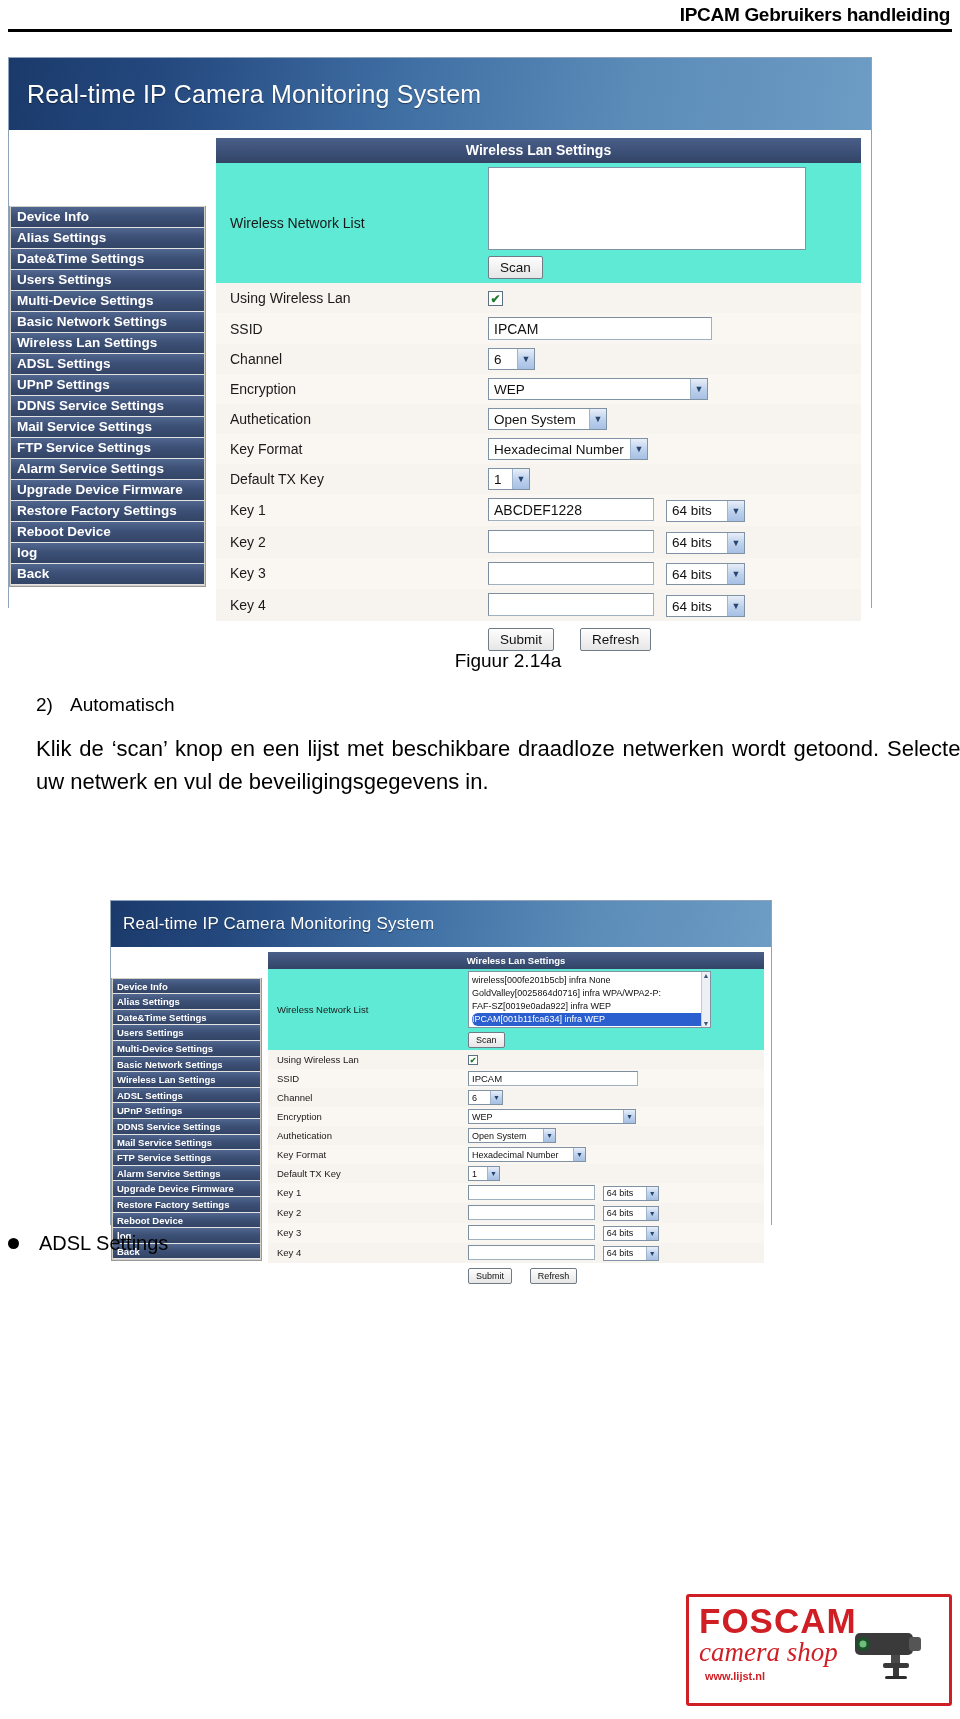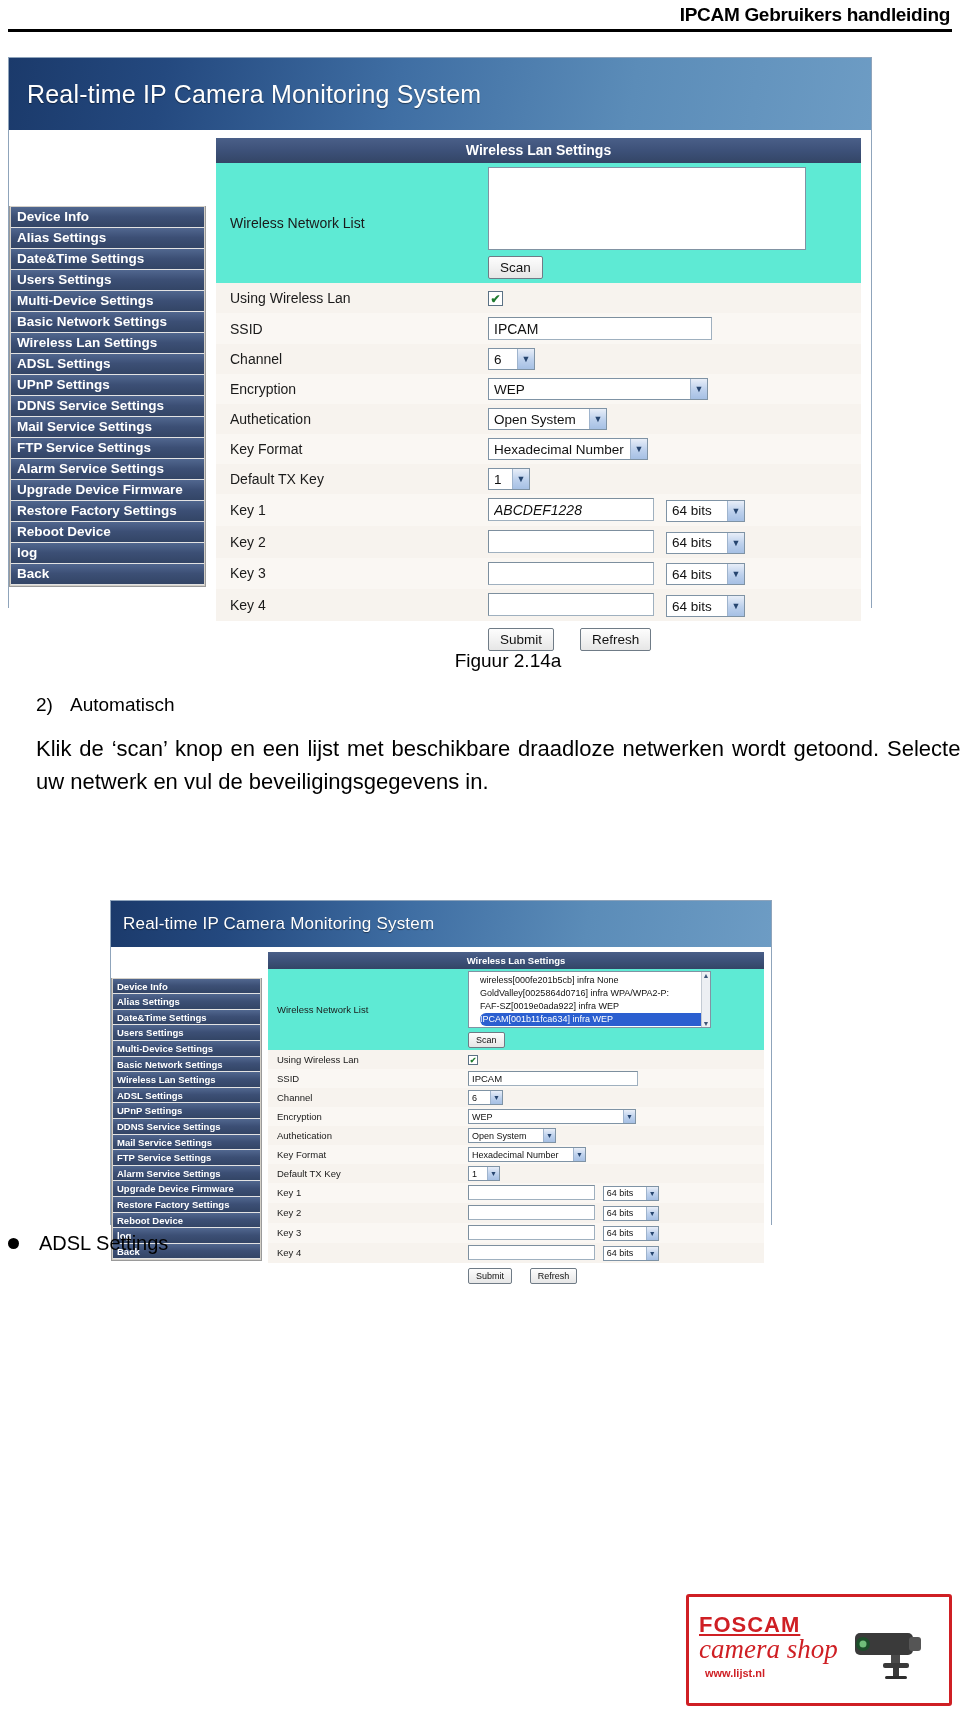--- a/index.html
+++ b/index.html
@@ -114,21 +114,21 @@
     border:1px solid #5b7184;
     color:#1f7a2e;
     font-weight:bold;
   }
   .listbox {
     background:#ffffff;
     border:1px solid #8193a3;
     overflow:hidden;
     position:relative;
   }
-  .listbox .opt { white-space:nowrap; overflow:hidden; color:#111; cursor:pointer;margin-left:8px; }
+  .listbox .opt { white-space:nowrap; overflow:hidden; color:#111; cursor:pointer; }
   .listbox .opt.sel-opt { background:#2b5fd0; color:#ffffff;border-radius:6px; }
   .scrollbar {
     position:absolute; right:0; top:0; bottom:0;
     background:#eceff3; border-left:1px solid #c2cad3;
     display:flex; flex-direction:column; justify-content:space-between; align-items:center;
     cursor:pointer;
   }
   .scrollbar .sb-arrow { color:#3b5577; line-height:1; }
 
   
@@ -193,25 +193,24 @@
   #logo { position:absolute; left:686px; top:1594px; width:266px; height:112px; }
   .logo-box {
     width:100%; height:100%;
     border:3px solid #cf1f24;
     border-radius:3px;
     position:relative;
     background:#ffffff;
     overflow:hidden;
   }
   .logo-word1 {
-    color:#cf1f24; font-weight:bold; font-size:22px;
+    color:#cf1f24; font-weight:bold; font-size:35px;
     letter-spacing:1px; text-align:left;
-    padding:15px 0 0 10px;
+    padding:4px 0 0 10px;
     font-family:"Liberation Sans", sans-serif;
-    text-decoration:underline;
   }
   .logo-word2 {
     color:#cf1f24; font-size:27px; font-style:italic;
     padding:0 0 0 10px; margin-top:-4px;
     font-family:"Liberation Serif", serif;
   }
   .logo-url {
     color:#cf1f24; font-size:11px; font-weight:bold;
     padding:2px 0 0 16px;
   }
@@ -315,21 +314,21 @@
           <td class="val-cell">
             <span class="sel" style="width:42px">
               <span class="lbl">1</span>
               <span class="arrow">▼</span>
             </span>
           </td>
         </tr>
         <tr class="row-b">
           <td class="lbl-cell">Key 1</td>
           <td class="val-cell" style="white-space:nowrap">
-            <input class="txt" style="width: 166px; font-style: italic;" value="ABCDEF1228">
+            <input class="txt" style="width: 166px;" value="ABCDEF1228">
             <span class="sel" style="width:79px;margin-left:8px;vertical-align:middle">
               <span class="lbl">64 bits</span>
               <span class="arrow">▼</span>
             </span>
           </td>
         </tr>
         <tr class="row-a">
           <td class="lbl-cell">Key 2</td>
           <td class="val-cell" style="white-space:nowrap">
             <input class="txt" style="width: 166px;" value="">

